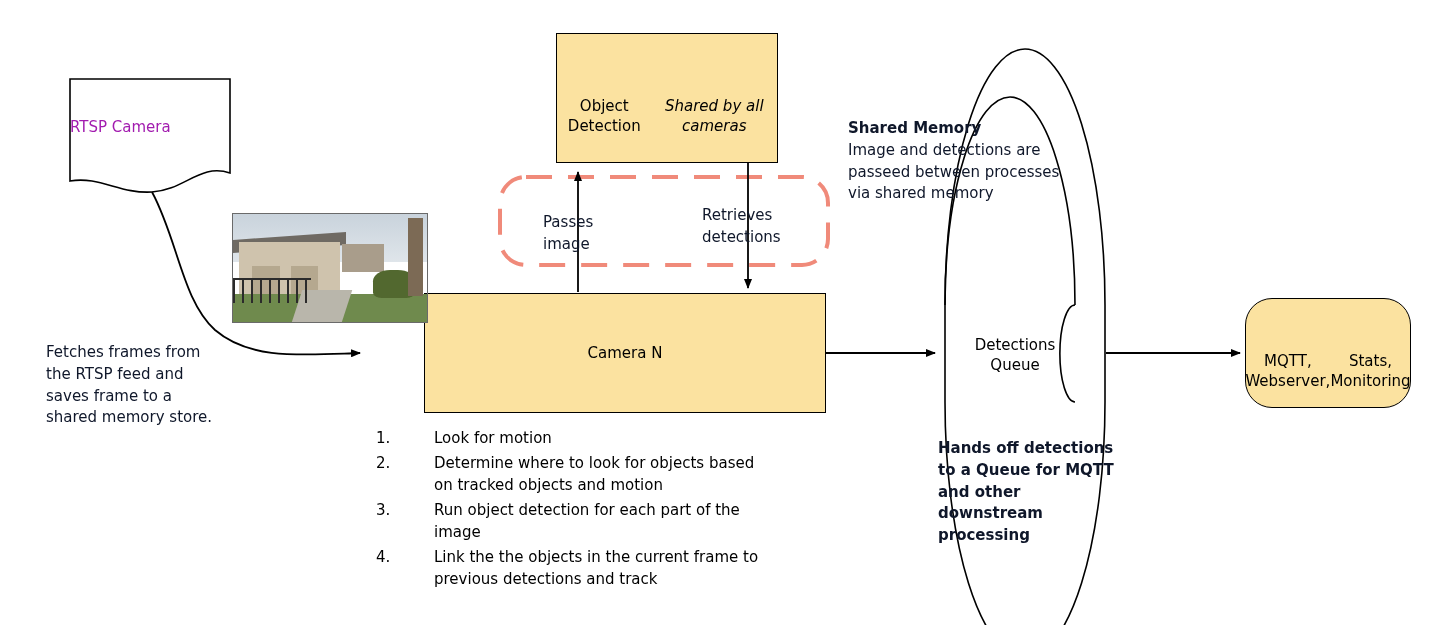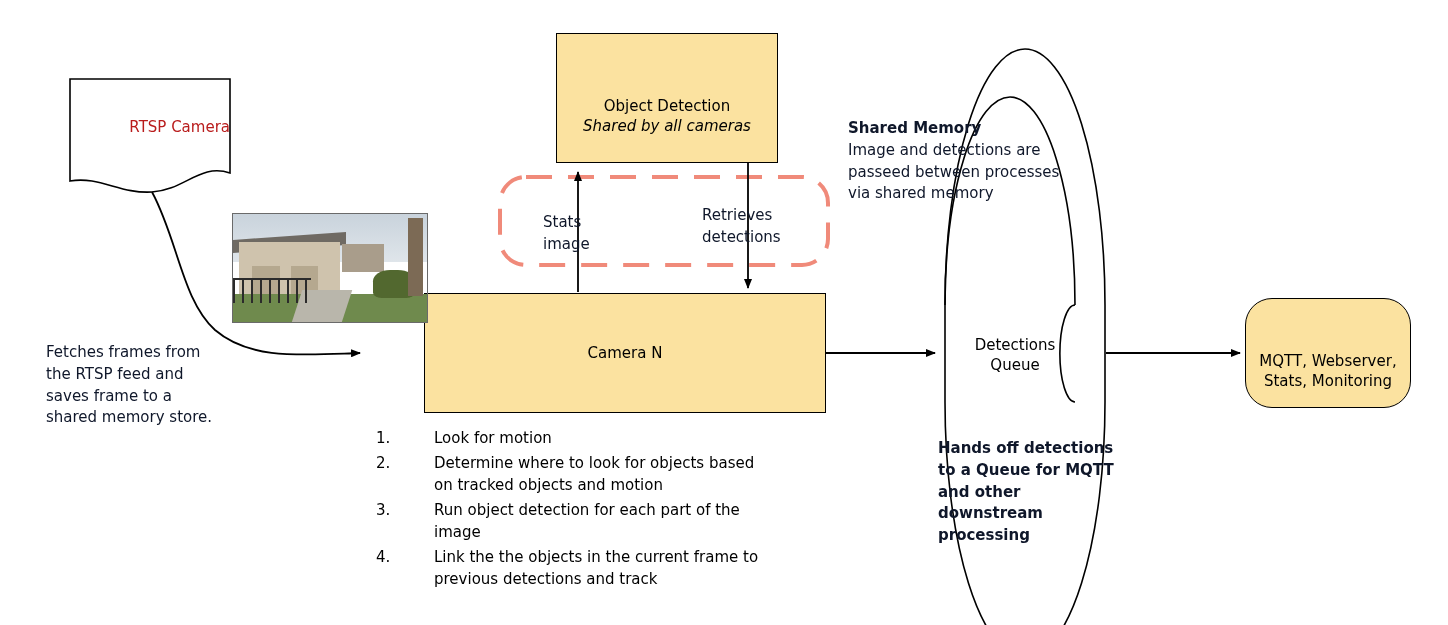--- a/index.html
+++ b/index.html
@@ -23,33 +23,33 @@
     background: #fbe2a0;
     border: 1.5px solid #000;
     display: flex;
     align-items: center;
     justify-content: center;
     text-align: center;
     color: #000;
   }
   .box-lines {
     display: flex;
-    flex-direction: column;
+    flex-direction: row;
     align-items: center;
     justify-content: center;
     line-height: 1.35;
     margin-top: 36px;
   }
   .italic { font-style: italic; }
   .doc-label {
     position: absolute;
     width: 100%;
-    text-align: right;
-    font-size: 15px;
-    color: #b91c1c;
+    text-align: left;
+    font-size: 15px;
+    color: #a21caf;
   }
 
   
   .text-block {
     color: #0f172a;
     font-size: 15px;
     line-height: 1.45;
   }
   .text-block b { font-weight: bold; }
 
@@ -170,21 +170,21 @@
   </div>
 
   <div class="box abs" style="left:1245px; top:298px; width:166px; height:110px; font-size:15px;border-radius:27px;">
     <div class="box-lines">
       <span>MQTT, Webserver,</span>
       <span>Stats, Monitoring</span>
     </div>
   </div>
 
   <div class="text-block abs" style="left:543px; top:212px; width:110px; text-align:left;">
-    <div>Stats</div>
+    <div>Passes</div>
     <div>image</div>
   </div>
 
   <div class="text-block abs" style="left:702px; top:205px; width:130px; text-align:left;">
     <div>Retrieves</div>
     <div>detections</div>
   </div>
 
   <div class="text-block abs" style="left:848px; top:118px; width:215px;">
     <b>Shared Memory</b>

